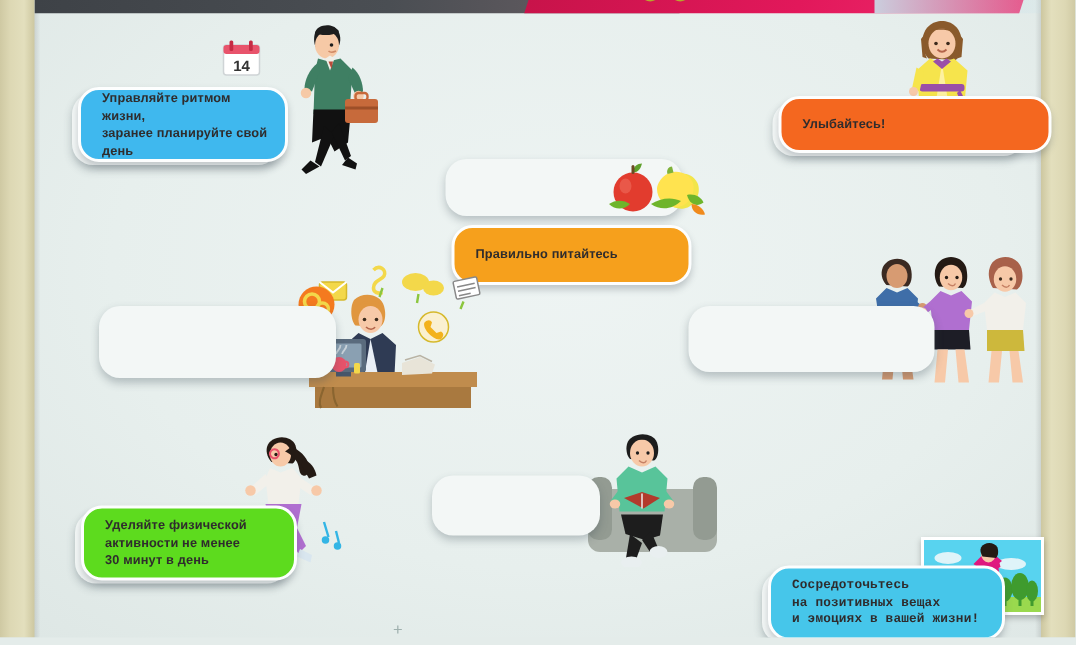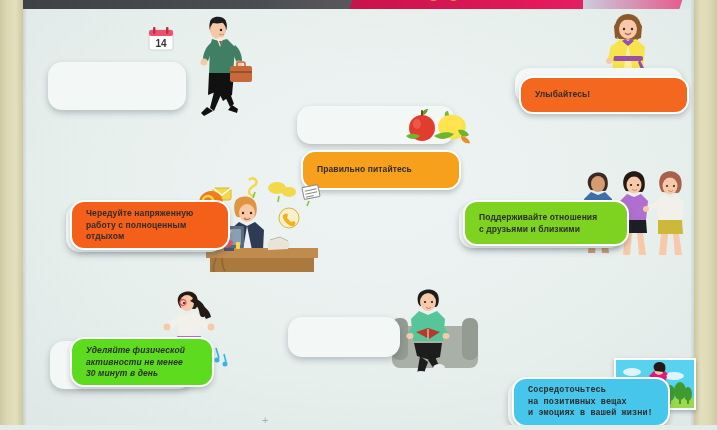--- a/index.html
+++ b/index.html
@@ -99,20 +99,25 @@
     <path d="M30 70l-6 24 4 3 9-21z" fill="#111"></path>
     <path d="M40 68l8 22-4 3-9-19z" fill="#111"></path>
     <path d="M21 93l-6 6 3 3 9-5z" fill="#111"></path>
     <path d="M46 91l6 4-1 4-9-3z" fill="#111"></path>
     <rect x="44" y="52" width="22" height="16" rx="2" fill="#c76a3b"></rect>
     <rect x="44" y="57" width="22" height="2" fill="#9d4f28"></rect>
     <rect x="51" y="48" width="8" height="5" rx="2" fill="none" stroke="#c76a3b" stroke-width="1.6"></rect>
   </svg>
 
   <div class="sheet" style="left:48px;top:62px;width:138px;height:48px;"></div>
+  <div class="callout light" style="left:52px;top:58px;width:136px;height:46px;background:#3fb8ee;">
+    <span class="txt">Управляйте ритмом жизни,
+заранее планируйте свой
+день</span>
+  </div>
 
   <div class="sheet" style="left:297px;top:106px;width:158px;height:38px;"></div>
   <div class="callout light" style="left:301px;top:102px;width:156px;height:36px;background:#f6a01c;margin-top:48px;">
     <span class="txt">Правильно питайтесь</span>
   </div>
 
   <svg class="fig" style="left:398px;top:100px;" width="80" height="50" viewBox="0 0 80 50">
     <path d="M47 20c5-6 16-6 20 2 3 7-2 16-9 17-7 1-14-4-14-11 0-3 1-6 3-8z" fill="#f2e54a"></path>
     <path d="M44 18c6-6 17-4 20 4 2 7-3 15-10 16-8 1-14-5-14-12 0-3 2-6 4-8z" fill="#ffe34f"></path>
     <path d="M47 16c-1-3 1-5 3-5l1 4z" fill="#7fb23a"></path>
@@ -140,21 +145,21 @@
     <path d="M20 29l6 5 6-5-3-2-3 2-3-2z" fill="#9a4fa8"></path>
     <rect x="11" y="44" width="30" height="5" rx="2" fill="#9a4fa8"></rect>
     <path d="M38 48l5 10-3 2-4-10z" fill="#9a4fa8"></path>
     <path d="M9 33l-3 14 5 2 3-13z" fill="#f6e44c"></path>
     <ellipse cx="7" cy="49" rx="3" ry="3" fill="#f7c9a8"></ellipse>
     <path d="M16 68h8l-1 10h-7z" fill="#f7c9a8"></path>
     <path d="M28 68h8l-1 10h-7z" fill="#f7c9a8"></path>
   </svg>
 
   <div class="sheet" style="left:515px;top:68px;width:168px;height:36px;"></div>
-  <div class="callout light" style="left:519px;top:76px;width:166px;height:34px;background:#f4671f;">
+  <div class="callout light" style="left:519px;top:64px;width:166px;height:34px;background:#f4671f;padding-left:12px;">
     <span class="txt">Улыбайтесь!</span>
   </div>
 
   <svg class="fig" style="left:205px;top:170px;" width="120" height="50" viewBox="0 0 120 50">
     <rect x="8" y="18" width="18" height="12" rx="2" fill="#f3d84a" stroke="#d6b92c"></rect>
     <path d="M8 18l9 7 9-7" fill="none" stroke="#fff" stroke-width="1.4"></path>
     <path d="M44 10c4-4 9 0 7 4-2 3-7 3-7 8 0 3 3 4 6 3" fill="none" stroke="#f3d84a" stroke-width="2.4"></path>
     <ellipse cx="72" cy="18" rx="9" ry="6" fill="#f3d84a"></ellipse>
     <ellipse cx="84" cy="22" rx="7" ry="5" fill="#f3d84a"></ellipse>
     <rect x="98" y="16" width="16" height="12" rx="1" fill="#fff" stroke="#888" transform="rotate(-12 106 22)"></rect>
@@ -197,25 +202,20 @@
     <ellipse cx="20" cy="47" rx="5" ry="5" fill="#e8536b"></ellipse>
     <path d="M24 45c3 0 3 4 0 4" fill="none" stroke="#e8536b" stroke-width="1.4"></path>
     <path d="M18 40c1-3 3-3 3-6M22 40c1-3 3-3 3-6" stroke="#c9d2d9" stroke-width="1.2" fill="none"></path>
     <rect x="30" y="46" width="4" height="7" rx="1" fill="#f3d84a"></rect>
     <path d="M62 46l12-4 10 5-2 6-20 1z" fill="#e8e4d8"></path>
     <path d="M64 44l10-3 8 4" fill="none" stroke="#b9b3a4" stroke-width="1"></path>
     <path d="M10 62c-2 6-4 10-2 14M16 62c0 6 1 10 3 13" fill="none" stroke="#8a6530" stroke-width="1.4"></path>
   </svg>
 
   <div class="sheet" style="left:66px;top:204px;width:158px;height:48px;"></div>
-  <div class="callout light" style="left:70px;top:200px;width:156px;height:46px;background:#f4601a;">
-    <span class="txt">Чередуйте напряженную
-работу с полноценным
-отдыхом</span>
-  </div>
 
   <svg class="fig" style="left:580px;top:168px;" width="112" height="88" viewBox="0 0 112 88">
 
     <path d="M8 12c2-9 16-10 19-2 2 7 0 12-2 13l-14-1c-2-2-4-6-3-10z" fill="#3b2a22"></path>
     <ellipse cx="18" cy="16" rx="7" ry="8" fill="#d79b72"></ellipse>
     <path d="M11 24l7 3 7-3 7 7-2 20H7l-3-20z" fill="#3f6ea8"></path>
     <path d="M7 51h20l1 12H7z" fill="#e8468f"></path>
     <path d="M27 30l8 6-2 4-7-4z" fill="#3f6ea8"></path>
     <ellipse cx="35" cy="37" rx="3" ry="3" fill="#d79b72"></ellipse>
     <path d="M10 63l-2 22h7l2-22zM20 63l2 22h7l-3-22z" fill="#d79b72"></path>
@@ -239,24 +239,20 @@
     <circle cx="94" cy="18" r="1.1" fill="#3b2a1c"></circle>
     <path d="M88 22c2 2 4 2 5 0" stroke="#c58064" stroke-width="1" fill="none"></path>
     <path d="M83 27l7 3 7-3 7 7-2 18H78l-2-18z" fill="#f2f0ea"></path>
     <path d="M78 52h24l1 14H78z" fill="#cdb83c"></path>
     <path d="M76 34l-10 5 2 4 10-4z" fill="#f2f0ea"></path>
     <ellipse cx="66" cy="41" rx="3" ry="3" fill="#f7c9a8"></ellipse>
     <path d="M81 66l-2 21h7l2-21zM93 66l2 21h7l-3-21z" fill="#f7c9a8"></path>
   </svg>
 
   <div class="sheet" style="left:459px;top:204px;width:164px;height:44px;"></div>
-  <div class="callout light" style="left:463px;top:200px;width:162px;height:42px;background:#7ed321;">
-    <span class="txt">Поддерживайте отношения
-с друзьями и близкими</span>
-  </div>
 
   <svg class="fig" style="left:156px;top:288px;" width="86" height="96" viewBox="0 0 86 96">
     <path d="M22 10c2-8 16-9 19-1 2 6 0 11-2 12l-14-1c-2-2-4-6-3-10z" fill="#241a14"></path>
     <ellipse cx="31" cy="15" rx="7" ry="8" fill="#f7c9a8"></ellipse>
     <path d="M38 10c6 2 10 6 12 12 1 4-1 8-4 7-3-1-2-5-4-9-2-3-5-6-8-7z" fill="#241a14"></path>
     <path d="M46 18c5 2 8 6 9 11l-5 2-5-9z" fill="#241a14"></path>
     <circle cx="28" cy="15" r="1.1" fill="#241a14"></circle>
     <path d="M24 15a3 3 0 1 0 0-1z" fill="none" stroke="#e8536b" stroke-width="1.4"></path>
     <path d="M24 24l7 3 8-3 6 7-2 17-20 1-2-18z" fill="#f2f0ea"></path>
     <path d="M45 31l9 6-3 5-9-6z" fill="#f2f0ea"></path>
@@ -267,21 +263,21 @@
     <path d="M28 60l-6 22 5 3 8-19z" fill="#b06fd0"></path>
     <path d="M40 60l8 16-5 5-9-13z" fill="#b06fd0"></path>
     <path d="M20 82l-5 7 4 3 8-5z" fill="#d9e6ef"></path>
     <path d="M44 78l8 4-1 5-9-4z" fill="#d9e6ef"></path>
     <path d="M60 60l3 10M68 66l2 8" stroke="#33b5e5" stroke-width="1.6" fill="none"></path>
     <circle cx="61" cy="72" r="2.5" fill="#33b5e5"></circle>
     <circle cx="69" cy="76" r="2.5" fill="#33b5e5"></circle>
   </svg>
 
   <div class="sheet" style="left:50px;top:341px;width:142px;height:48px;"></div>
-  <div class="callout light" style="left:70px;top:337px;width:140px;height:46px;background:#5ddb1e;font-style:italic;">
+  <div class="callout light" style="left:54px;top:337px;width:140px;height:46px;background:#5ddb1e;">
     <span class="txt">Уделяйте физической
 активности не менее
 30 минут в день</span>
   </div>
 
   <svg class="fig" style="left:392px;top:288px;" width="86" height="90" viewBox="0 0 86 90">
     <path d="M26 8c2-8 17-9 20-1 2 6 0 11-2 12l-16-1c-2-2-3-6-2-10z" fill="#1d1d1d"></path>
     <ellipse cx="36" cy="14" rx="8" ry="9" fill="#f7c9a8"></ellipse>
     <path d="M27 8c4-6 16-6 19 0-4-4-15-4-19 0z" fill="#1d1d1d"></path>
     <circle cx="33" cy="14" r="1.1" fill="#1d1d1d"></circle>

